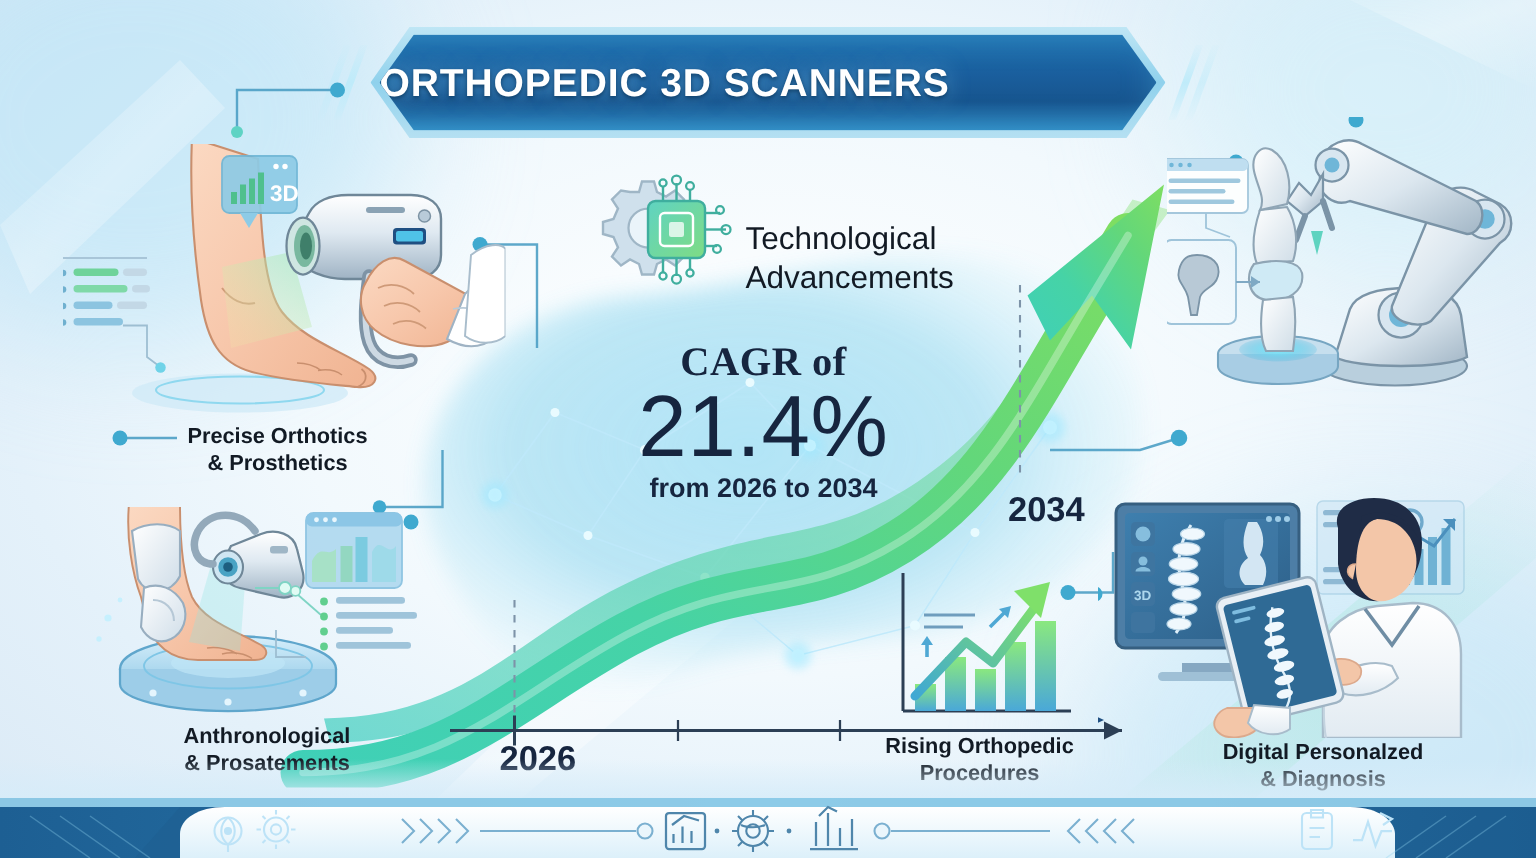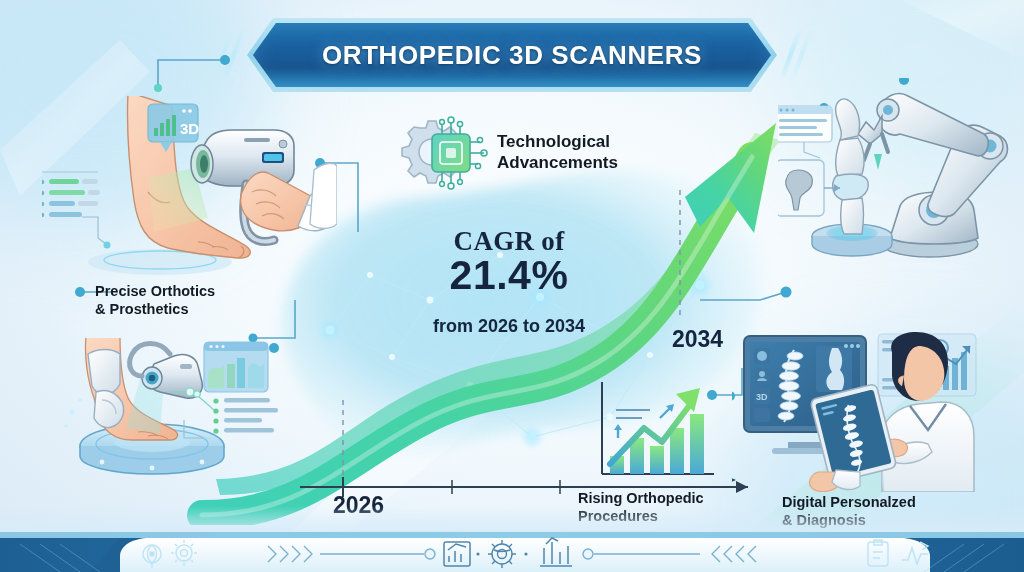--- a/index.html
+++ b/index.html
@@ -22,21 +22,21 @@
   .banner-outer{
     position:absolute;inset:0;
     background:linear-gradient(180deg,#bfe6f5 0%,#8fd1ec 50%,#b5e0f2 100%);
     clip-path:polygon(26px 0,calc(100% - 26px) 0,100% 50%,calc(100% - 26px) 100%,26px 100%,0 50%);
     box-shadow:0 0 26px rgba(120,200,235,.75);
   }
   .banner-inner{
     position:absolute;left:6px;right:6px;top:5px;bottom:5px;
     background:linear-gradient(180deg,#1f72b0 0%,#1a5f9e 40%,#17558f 70%,#2b86c0 100%);
     clip-path:polygon(23px 0,calc(100% - 23px) 0,100% 50%,calc(100% - 23px) 100%,23px 100%,0 50%);
-    display:flex;flex-direction:column;align-items:center;justify-content:center;
+    display:flex;flex-direction:column;justify-content:center;
     box-shadow:inset 0 0 22px rgba(90,190,230,.35);
   }
   .banner-title{
     color:#fff;font-size:26px;font-weight:bold;letter-spacing:.6px;line-height:1;
     text-shadow:0 1px 3px rgba(4,40,70,.65),0 0 14px rgba(150,225,255,.5);
   }
   .banner-sub{
     color:#eef9ff;font-size:17px;font-weight:bold;letter-spacing:.4px;margin-top:5px;line-height:1;
     text-shadow:0 1px 3px rgba(4,40,70,.6);
   }
@@ -44,34 +44,34 @@
     background:linear-gradient(180deg,rgba(190,235,250,.1),rgba(190,235,250,.95),rgba(190,235,250,.1));
     transform:skewX(-20deg);}
   .banner-tick.l1{left:-16px;} .banner-tick.l2{left:-27px;opacity:.55;}
   .banner-tick.r1{right:-16px;} .banner-tick.r2{right:-27px;opacity:.55;}
 
   
   .center-graphic{position:absolute;left:180px;top:85px;width:640px;height:440px;}
 
   
   .lbl{position:absolute;color:#121a24;font-size:14.5px;font-weight:bold;line-height:1.22;}
-  .lbl.c{}
+  .lbl.c{text-align:center;}
   .lbl.blur{filter:blur(.25px);}
 
   .cagr{position:absolute;left:396px;top:226px;width:226px;text-align:center;color:#16253f;}
   .cagr-top{font-size:27px;font-weight:bold;letter-spacing:.3px;font-family:Liberation Serif, serif;}
-  .cagr-big{font-size:41px;font-weight:bold;letter-spacing:.5px;line-height:1.02;margin-top:-2px;}
-  .cagr-sub{font-size:18px;font-weight:bold;margin-top:19px;}
+  .cagr-big{font-size:58px;font-weight:normal;letter-spacing:.5px;line-height:1.02;margin-top:-2px;}
+  .cagr-sub{font-size:18px;font-weight:bold;margin-top:1px;}
 
   .yr{position:absolute;color:#16253f;font-size:23px;font-weight:bold;}
   .yr2026{left:333px;top:492px;}
   .yr2034{left:672px;top:326px;}
 
-  .tech-label{position:absolute;left:497px;top:131px;width:150px;color:#121a24;
-    font-size:17px;font-weight:bold;line-height:1.25;}
+  .tech-label{position:absolute;left:497px;top:147px;width:150px;color:#121a24;
+    font-size:21px;font-weight:normal;line-height:1.25;}
 
   
   .ill{position:absolute;}
 
   
   .footer{position:absolute;left:0;right:0;bottom:0;height:40px;}
 
   .fade-bottom{position:absolute;left:0;right:0;bottom:40px;height:26px;
     background:linear-gradient(180deg,rgba(223,240,250,0),rgba(214,236,249,.85));pointer-events:none;}
 </style>
@@ -385,20 +385,24 @@
       <path d="M-8,40 L-28,40 L-28,22" fill="none" stroke="#9dbed2" stroke-width="1.2"></path>
     </g>
     <circle cx="222" cy="10" r="5" fill="#3fa9cf"></circle>
     <g fill="#bff0ff" opacity=".8">
       <circle cx="20" cy="74" r="2.4"></circle>
         <circle cx="14" cy="88" r="1.8"></circle>
         <circle cx="28" cy="62" r="1.6"></circle>
     </g>
   </svg>
 
+  <div class="lbl c blur" style="left:78px;top:483px;width:200px;">
+    <div>Anthronological</div>
+    <div>&amp; Prosatements</div>
+  </div>
 
   <svg class="ill" style="left:778px;top:78px;" width="244" height="195" viewBox="0 0 244 195">
     <defs>
       <linearGradient id="robo" x1="0" y1="0" x2="1" y2="1">
         <stop offset="0" stop-color="#ffffff"></stop>
           <stop offset=".5" stop-color="#dce7ef"></stop>
           <stop offset="1" stop-color="#a2b6c6"></stop>
       </linearGradient>
       <linearGradient id="bone1" x1="0" y1="0" x2="1" y2="1">
         <stop offset="0" stop-color="#ffffff"></stop>

